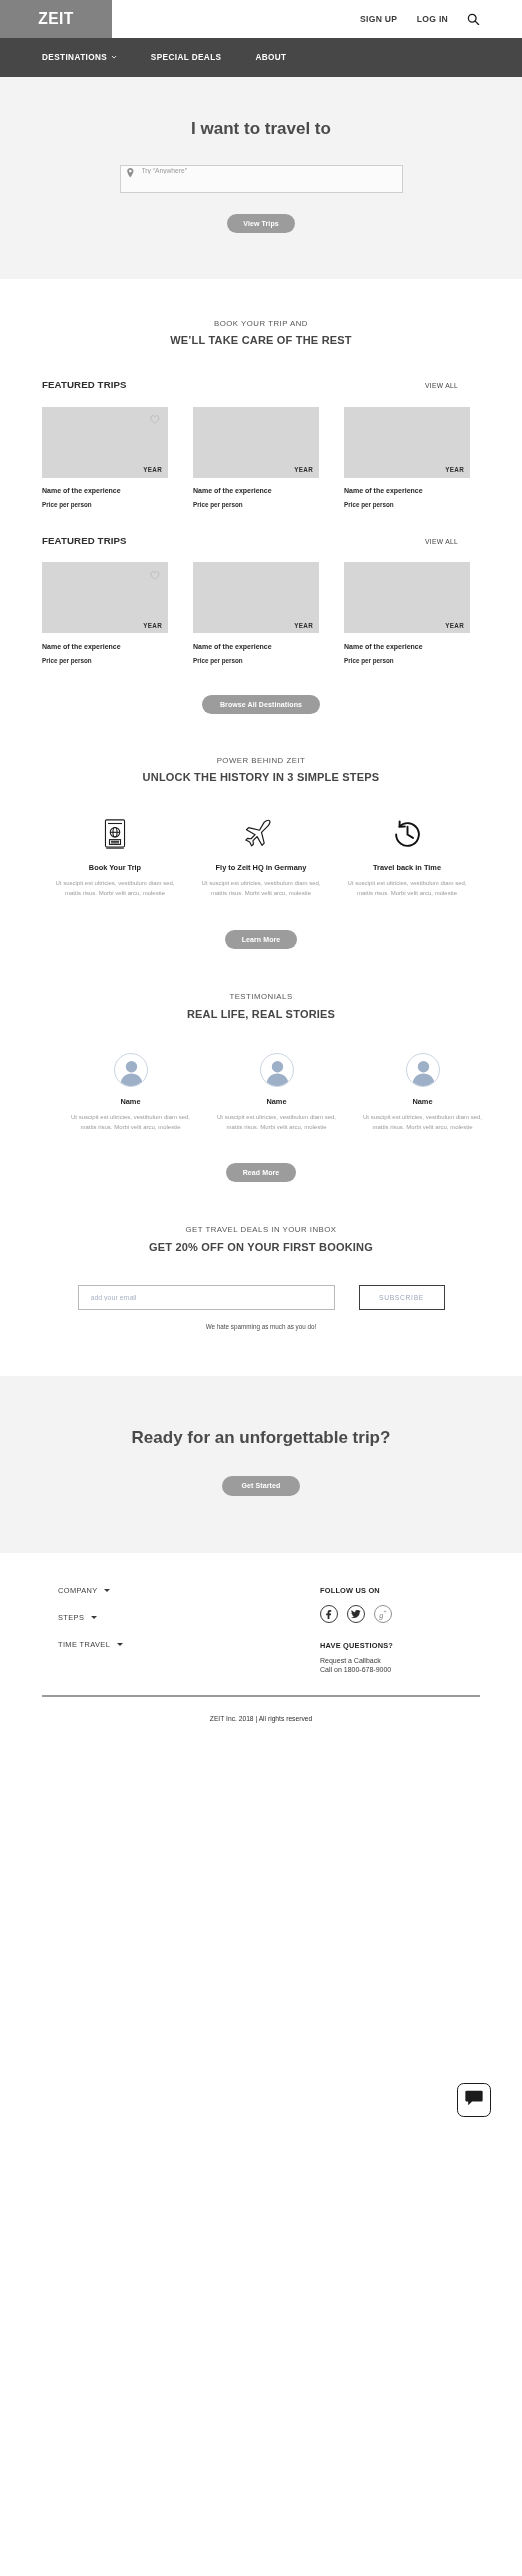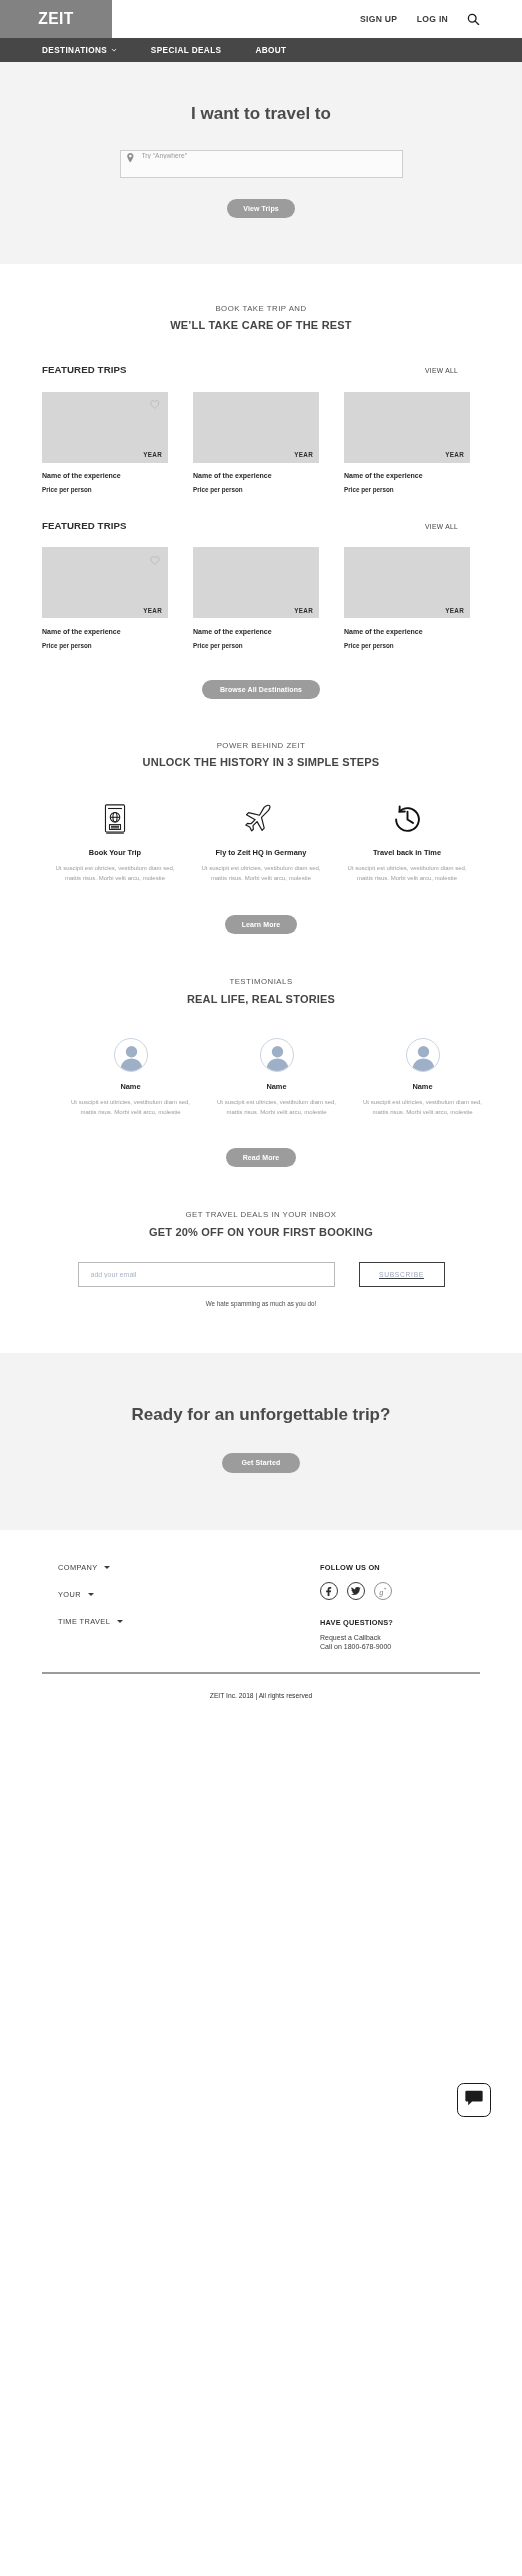--- a/index.html
+++ b/index.html
@@ -18,21 +18,21 @@
     display: flex; align-items: center; justify-content: center;
     font-size: 15.6px; font-weight: bold; letter-spacing: 0.4px;
   }
   .topbar-right { flex: 1; display: flex; align-items: center; justify-content: flex-end;
     gap: 19.3px; padding-right: 42px; }
   .topbar-link { font-size: 8.6px; font-weight: bold; color: #3a3a3a; letter-spacing: 0.3px;
     text-decoration: none; cursor: pointer; }
   .search-icon { width: 12.6px; height: 12.6px; cursor: pointer; display: block; }
 
   
-  .navbar { height: 24px; background: #474747; display: flex; align-items: center; padding-left: 42px; }
+  .navbar { height: 39px; background: #474747; display: flex; align-items: center; padding-left: 42px; }
   .nav-item { font-size: 8.2px; font-weight: bold; color: #ffffff; letter-spacing: 0.4px;
     margin-right: 34px; cursor: pointer; display: inline-flex; align-items: center; gap: 3.7px; }
   .caret-down { display: inline-block; width: 6px; height: 6px; position: relative; top: -1.5px; }
 
   
   .hero { background: #f3f3f3; padding: 42px 0 46px; text-align: center; }
   .hero-title { font-size: 17px; font-weight: bold; color: #4b4b4b; margin-bottom: 23px; }
   .search-wrap { width: 283px; margin: 0 auto 21px; position: relative; }
   .search-input {
     width: 100%; height: 28px; border: 0.7px solid #cfcfcf; background: #fbfbfb;
@@ -80,21 +80,21 @@
 
   
   .testi-row { display: flex; justify-content: center; gap: 18px; padding-left: 31px; }
   .testi { width: 128px; text-align: center; }
   .avatar { width: 34px; height: 34px; border-radius: 50%; border: 0.7px solid #c9d4e0;
     background: #ffffff; margin: 0 auto; overflow: hidden; position: relative; }
   .testi-name { font-size: 7.4px; font-weight: bold; color: #1f1f1f; margin-top: 10.4px; }
   .testi-body { font-size: 6px; color: #9b9b9b; line-height: 1.65; margin-top: 6.7px; }
 
   
-  .news-row { display: flex; justify-content: center; align-items: stretch; gap: 24px; margin-top: 24px; text-decoration: underline; }
+  .news-row { display: flex; justify-content: center; align-items: stretch; gap: 24px; margin-top: 32px; }
   .email-input { width: 257px; height: 25px; border: 0.7px solid #b9b9b9; background: #ffffff;
     padding: 0 12px; font-size: 7px; color: #aab4c6; outline: none;
     font-family: "Liberation Sans", sans-serif; }
   .email-input::placeholder { color: #aab4c6; }
   .subscribe-btn { width: 86px; height: 25px; border: 1.1px solid #3d3d3d; background: #ffffff;
     color: #9aa7bb; font-size: 6.7px; letter-spacing: 0.7px; cursor: pointer;
     font-family: "Liberation Sans", sans-serif; }
   .news-note { text-align: center; font-size: 6.3px; color: #4a4a4a; margin-top: 12.6px; }
 
   
@@ -166,21 +166,21 @@
           <path d="M5 0C2.3 0 .3 2 .3 4.6c0 3.3 4 8.9 4.2 9.1.2.3.6.3.8 0 .2-.2 4.4-5.8 4.4-9.1C9.7 2 7.7 0 5 0zm0 6.6a2 2 0 110-4 2 2 0 010 4z"></path>
         </svg>
     </span>
     <input class="search-input" type="text" value="" placeholder="Try “Anywhere”" style="">
   </div>
   <button class="btn-pill">View Trips</button>
 </div>
 
 <div class="white-sec" style="padding:40px 0 33px;">
   <div class="sec-head">
-    <div class="sec-eyebrow">BOOK TAKE TRIP AND</div>
+    <div class="sec-eyebrow">BOOK YOUR TRIP AND</div>
     <div class="sec-title">WE’LL TAKE CARE OF THE REST</div>
   </div>
 </div>
 
 <div class="white-sec trips-block">
   <div class="trips-head">
     <h3>FEATURED TRIPS</h3>
     <span class="view-all">VIEW ALL</span>
   </div>
   <div class="cards-row">
@@ -374,21 +374,21 @@
   <button class="btn-pill" style="padding:6.7px 19.3px;">Get Started</button>
 </div>
 
 <div class="footer">
   <div class="footer-left">
     <div class="f-acc">
       <span>COMPANY</span>
       <span class="tri-down"></span>
     </div>
     <div class="f-acc">
-      <span>YOUR</span>
+      <span>STEPS</span>
       <span class="tri-down"></span>
     </div>
     <div class="f-acc">
       <span>TIME TRAVEL</span>
       <span class="tri-down"></span>
     </div>
   </div>
   <div class="footer-right">
     <div class="f-head">FOLLOW US ON</div>
     <div class="socials">

